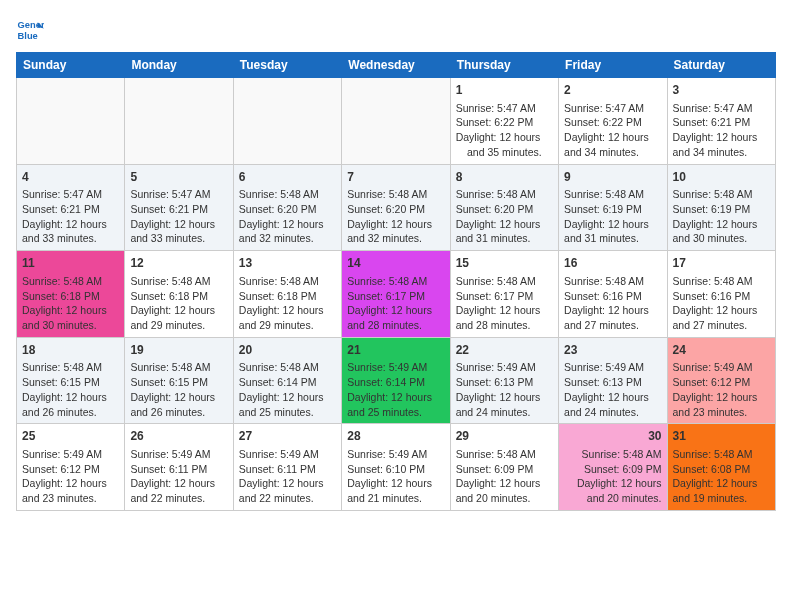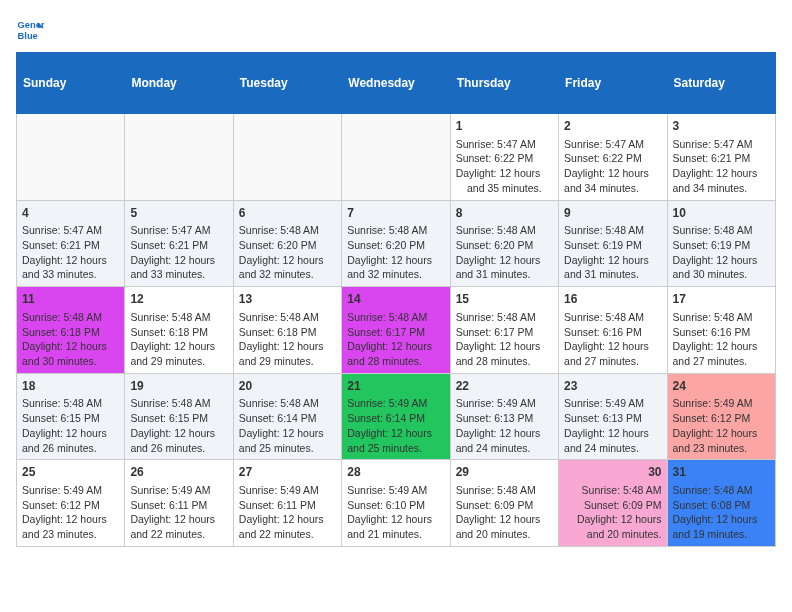--- a/index.html
+++ b/index.html
@@ -44,21 +44,21 @@
       color: #333;
     }
     table {
       width: 100%;
       border-collapse: collapse;
       font-size: 11px;
     }
     thead tr th {
       background: #1a6bbf;
       color: #fff;
-      padding: 23px 6px;
+      padding: 5px 6px;
       text-align: left;
       font-size: 12px;
       font-weight: bold;
       border: 1px solid #1a6bbf;
     }
     tbody tr td {
       border: 1px solid #ccc;
       vertical-align: top;
       padding: 4px 5px;
       height: 78px;
@@ -183,21 +183,21 @@
         </td>
         <td style="background: rgb(240, 244, 248);">
           <span class="day-num">10</span>
           <span style="display: block;">Sunrise: 5:48 AM</span>
           <span style="display: block;">Sunset: 6:19 PM</span>
           <span style="display: block;">Daylight: 12 hours</span>
           <span style="display: block;">and 30 minutes.</span>
         </td>
       </tr>
       <tr>
-        <td style="background: #d946ef;">
+        <td style="background: #ec4899;">
           <span class="day-num">11</span>
           <span style="display: block;">Sunrise: 5:48 AM</span>
           <span style="display: block;">Sunset: 6:18 PM</span>
           <span style="display: block;">Daylight: 12 hours</span>
           <span style="display: block;">and 30 minutes.</span>
         </td>
         <td style="background: rgb(255, 255, 255);">
           <span class="day-num">12</span>
           <span style="display: block;">Sunrise: 5:48 AM</span>
           <span style="display: block;">Sunset: 6:18 PM</span>
@@ -327,21 +327,21 @@
           <span style="display: block;">Daylight: 12 hours</span>
           <span style="display: block;">and 20 minutes.</span>
         </td>
         <td style="background: #f9a8d4; text-align: right;">
           <span class="day-num">30</span>
           <span style="display: block;">Sunrise: 5:48 AM</span>
           <span style="display: block;">Sunset: 6:09 PM</span>
           <span style="display: block;">Daylight: 12 hours</span>
           <span style="display: block;">and 20 minutes.</span>
         </td>
-        <td style="background: #3b82f6;">
+        <td style="background: #f97316;">
           <span class="day-num">31</span>
           <span style="display: block;">Sunrise: 5:48 AM</span>
           <span style="display: block;">Sunset: 6:08 PM</span>
           <span style="display: block;">Daylight: 12 hours</span>
           <span style="display: block;">and 19 minutes.</span>
         </td>
       </tr>
     </tbody>
 </table>
 

